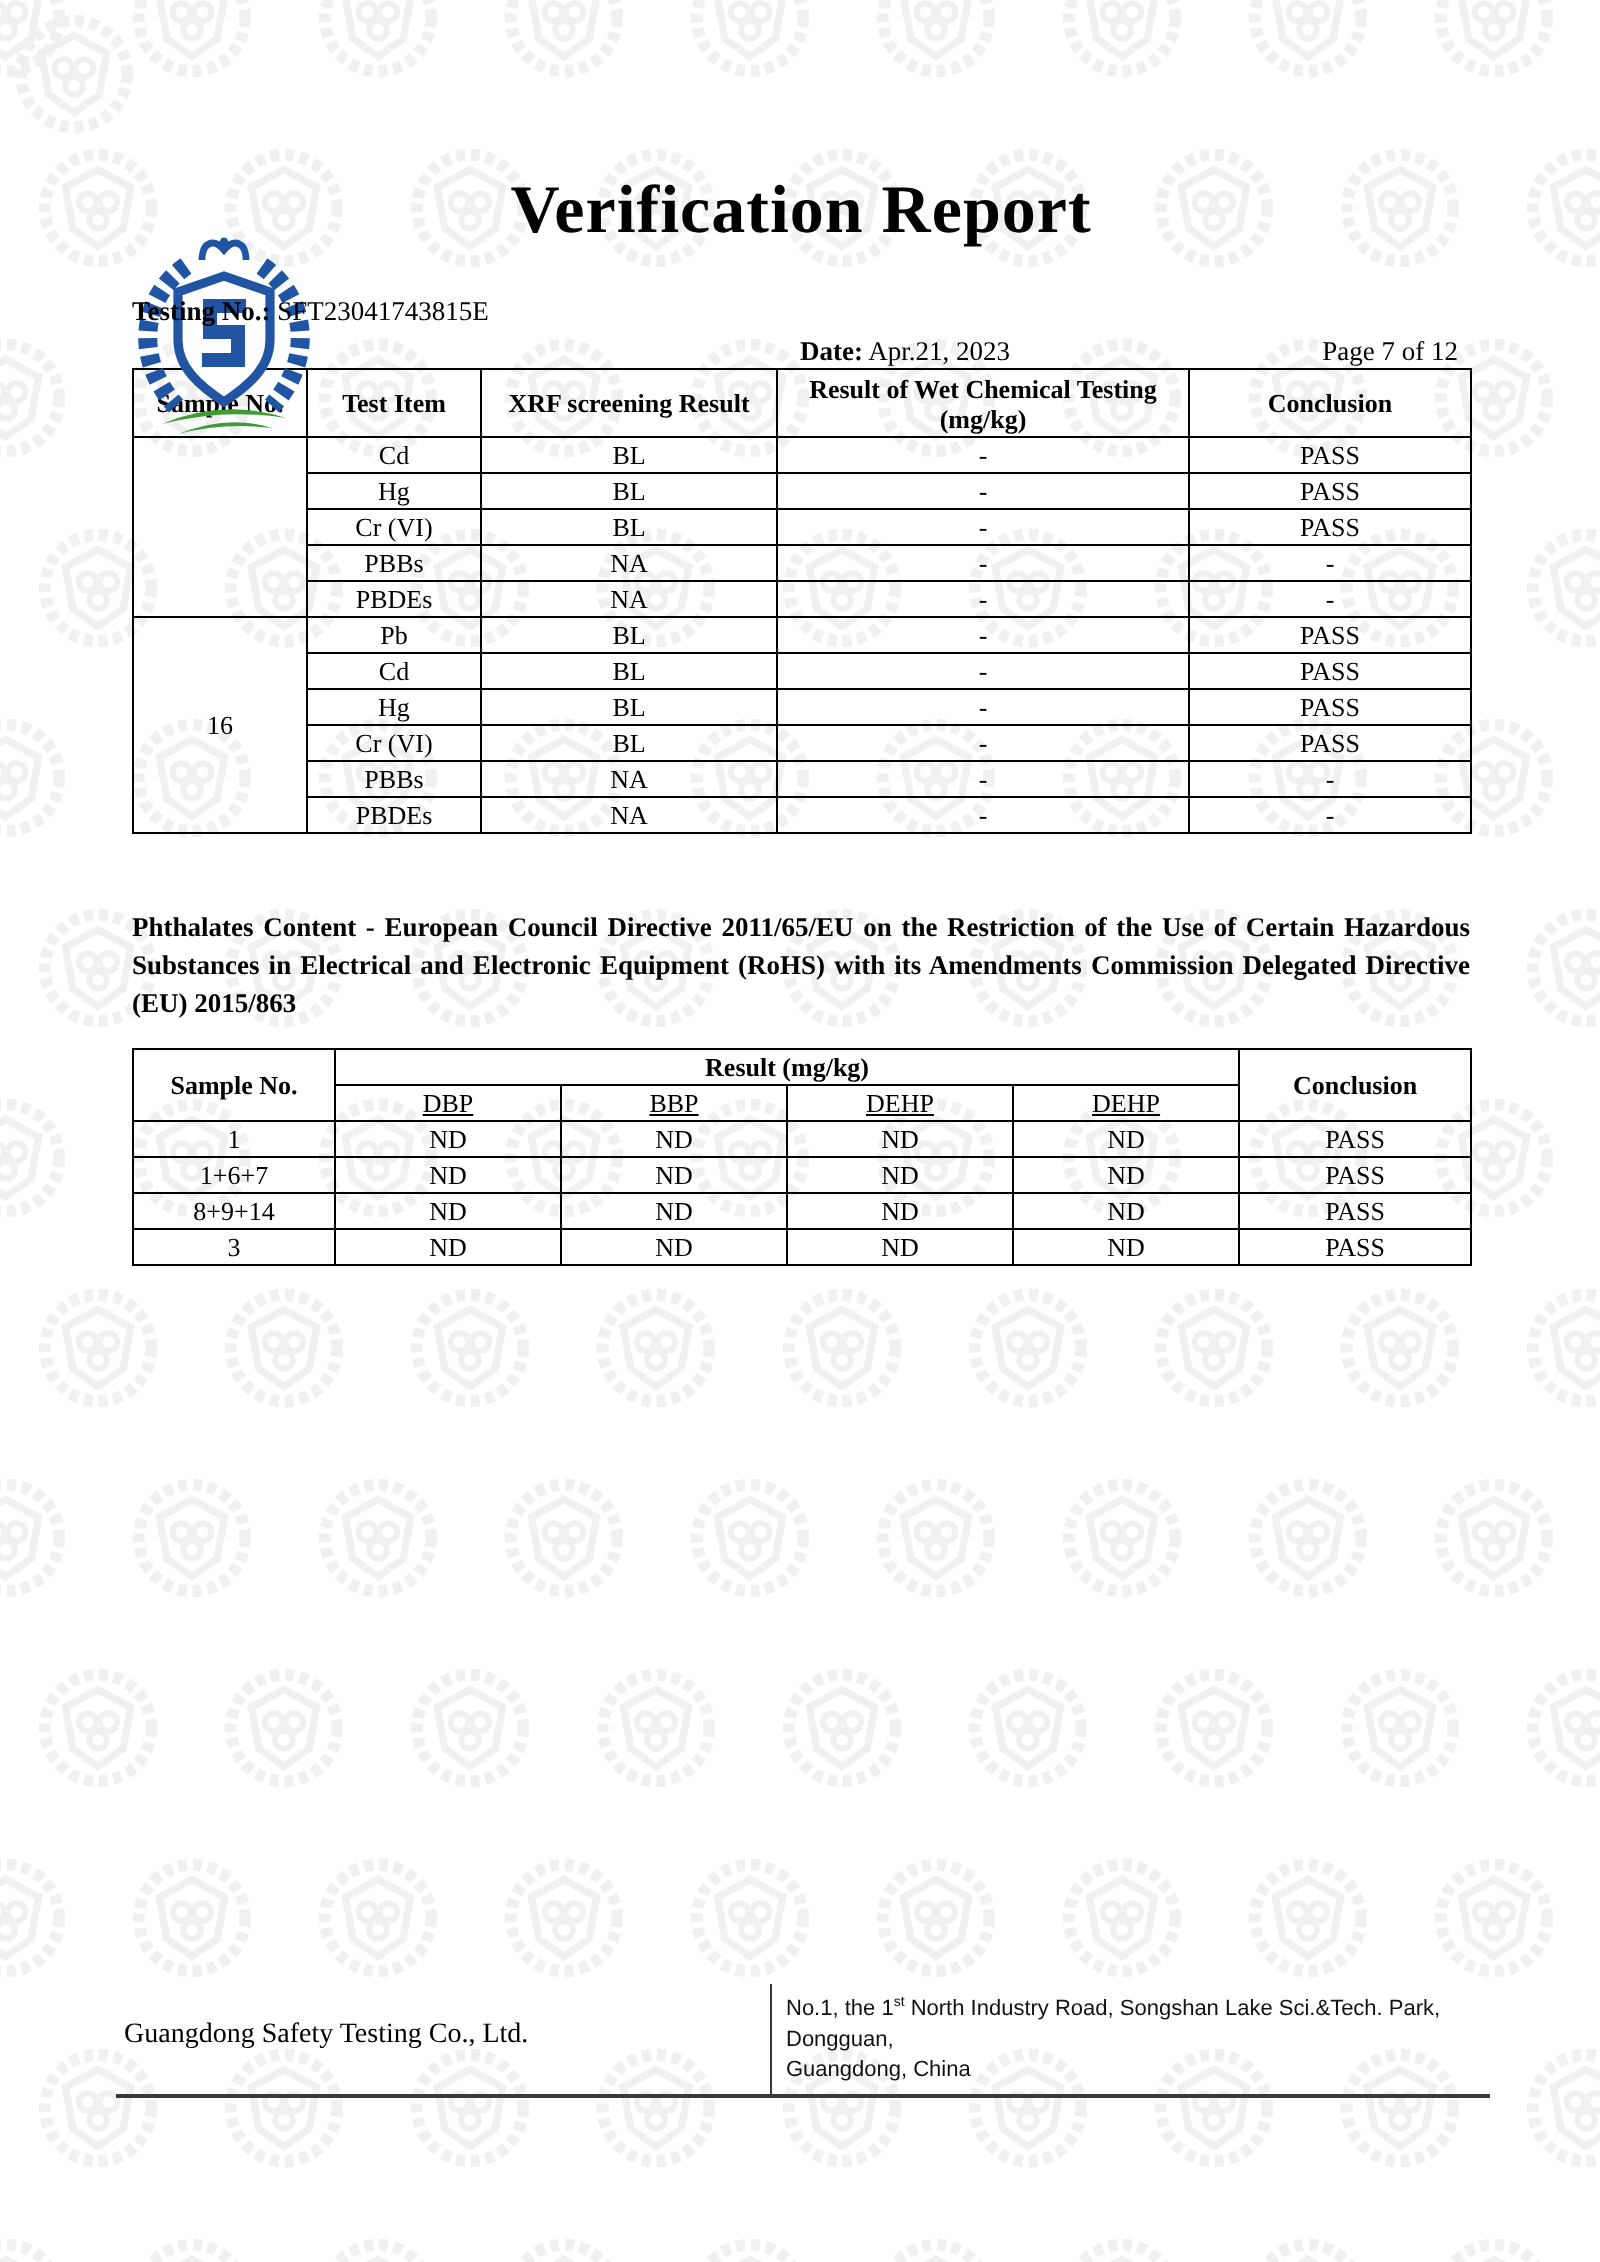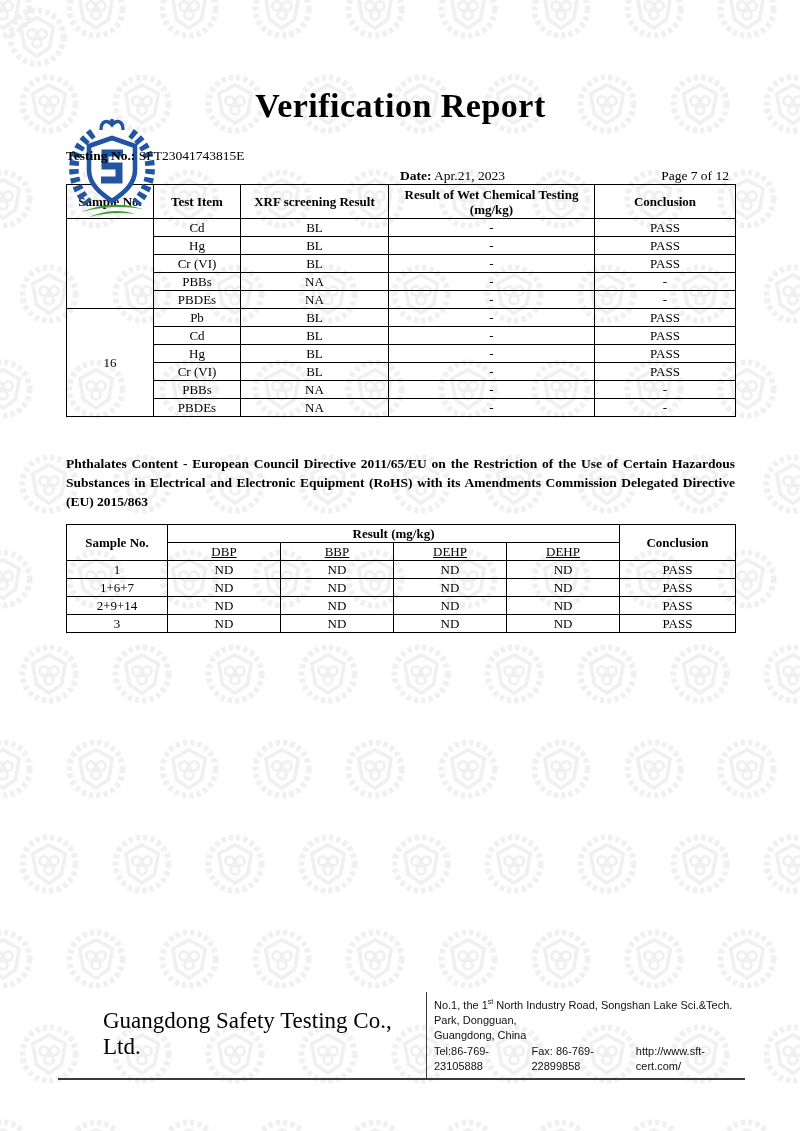--- a/index.html
+++ b/index.html
@@ -49,21 +49,21 @@
   .footer {
     position:absolute; left:58px; right:55px; top:989px; z-index:1;
     font-family:"Liberation Sans", sans-serif;
   }
   .disclaimer { font-size:9px; color:#222; line-height:11px; }
   .company-box {
     display:flex; margin-top:3px; border-bottom:2px solid #3a3a3a;
   }
   .company-cell {
     width:327px; display:flex; align-items:center;
-    font-family:"Liberation Serif", serif; font-size:23px; padding:6px 4px 8px 4px;margin-left:41px;
+    font-family:"Liberation Serif", serif; font-size:14px; padding:6px 4px 8px 4px;
   }
   .address-cell {
     flex:1; border-left:1.5px solid #3a3a3a; padding:2px 0 4px 7px;
     font-size:11px; line-height:15px; color:#111;
   }
   .address-cell sup { font-size:7px; }
   .contact-row { display:flex; justify-content:space-between; padding-right:2px; margin-top:1px; }
 </style>
 </head>
 <body>
@@ -1044,21 +1044,21 @@
           </tr>
           <tr>
             <td>1+6+7</td>
             <td>ND</td>
             <td>ND</td>
             <td>ND</td>
             <td>ND</td>
             <td>PASS</td>
           </tr>
           <tr>
-            <td>2+9+14</td>
+            <td>8+9+14</td>
             <td>ND</td>
             <td>ND</td>
             <td>ND</td>
             <td>ND</td>
             <td>PASS</td>
           </tr>
           <tr>
             <td>3</td>
             <td>ND</td>
             <td>ND</td>
@@ -1069,22 +1069,17 @@
         </tbody>
     </table>
 
   </div>
 
   <div class="footer">
     <div class="company-box">
       <div class="company-cell">Guangdong Safety Testing Co., Ltd.</div>
       <div class="address-cell">
         <div><span>No.1, the 1</span><sup>st</sup><span> North Industry Road, Songshan Lake Sci.&amp;Tech. Park, Dongguan,</span><br><span>Guangdong, China</span></div>
-        <div class="contact-row">
-          <span>Tel:86-769-23105888</span>
-          <span>Fax: 86-769-22899858</span>
-          <span>http://www.sft-cert.com/</span>
-        </div>
       </div>
     </div>
   </div>
 
 </div>
 
 </body></html>

